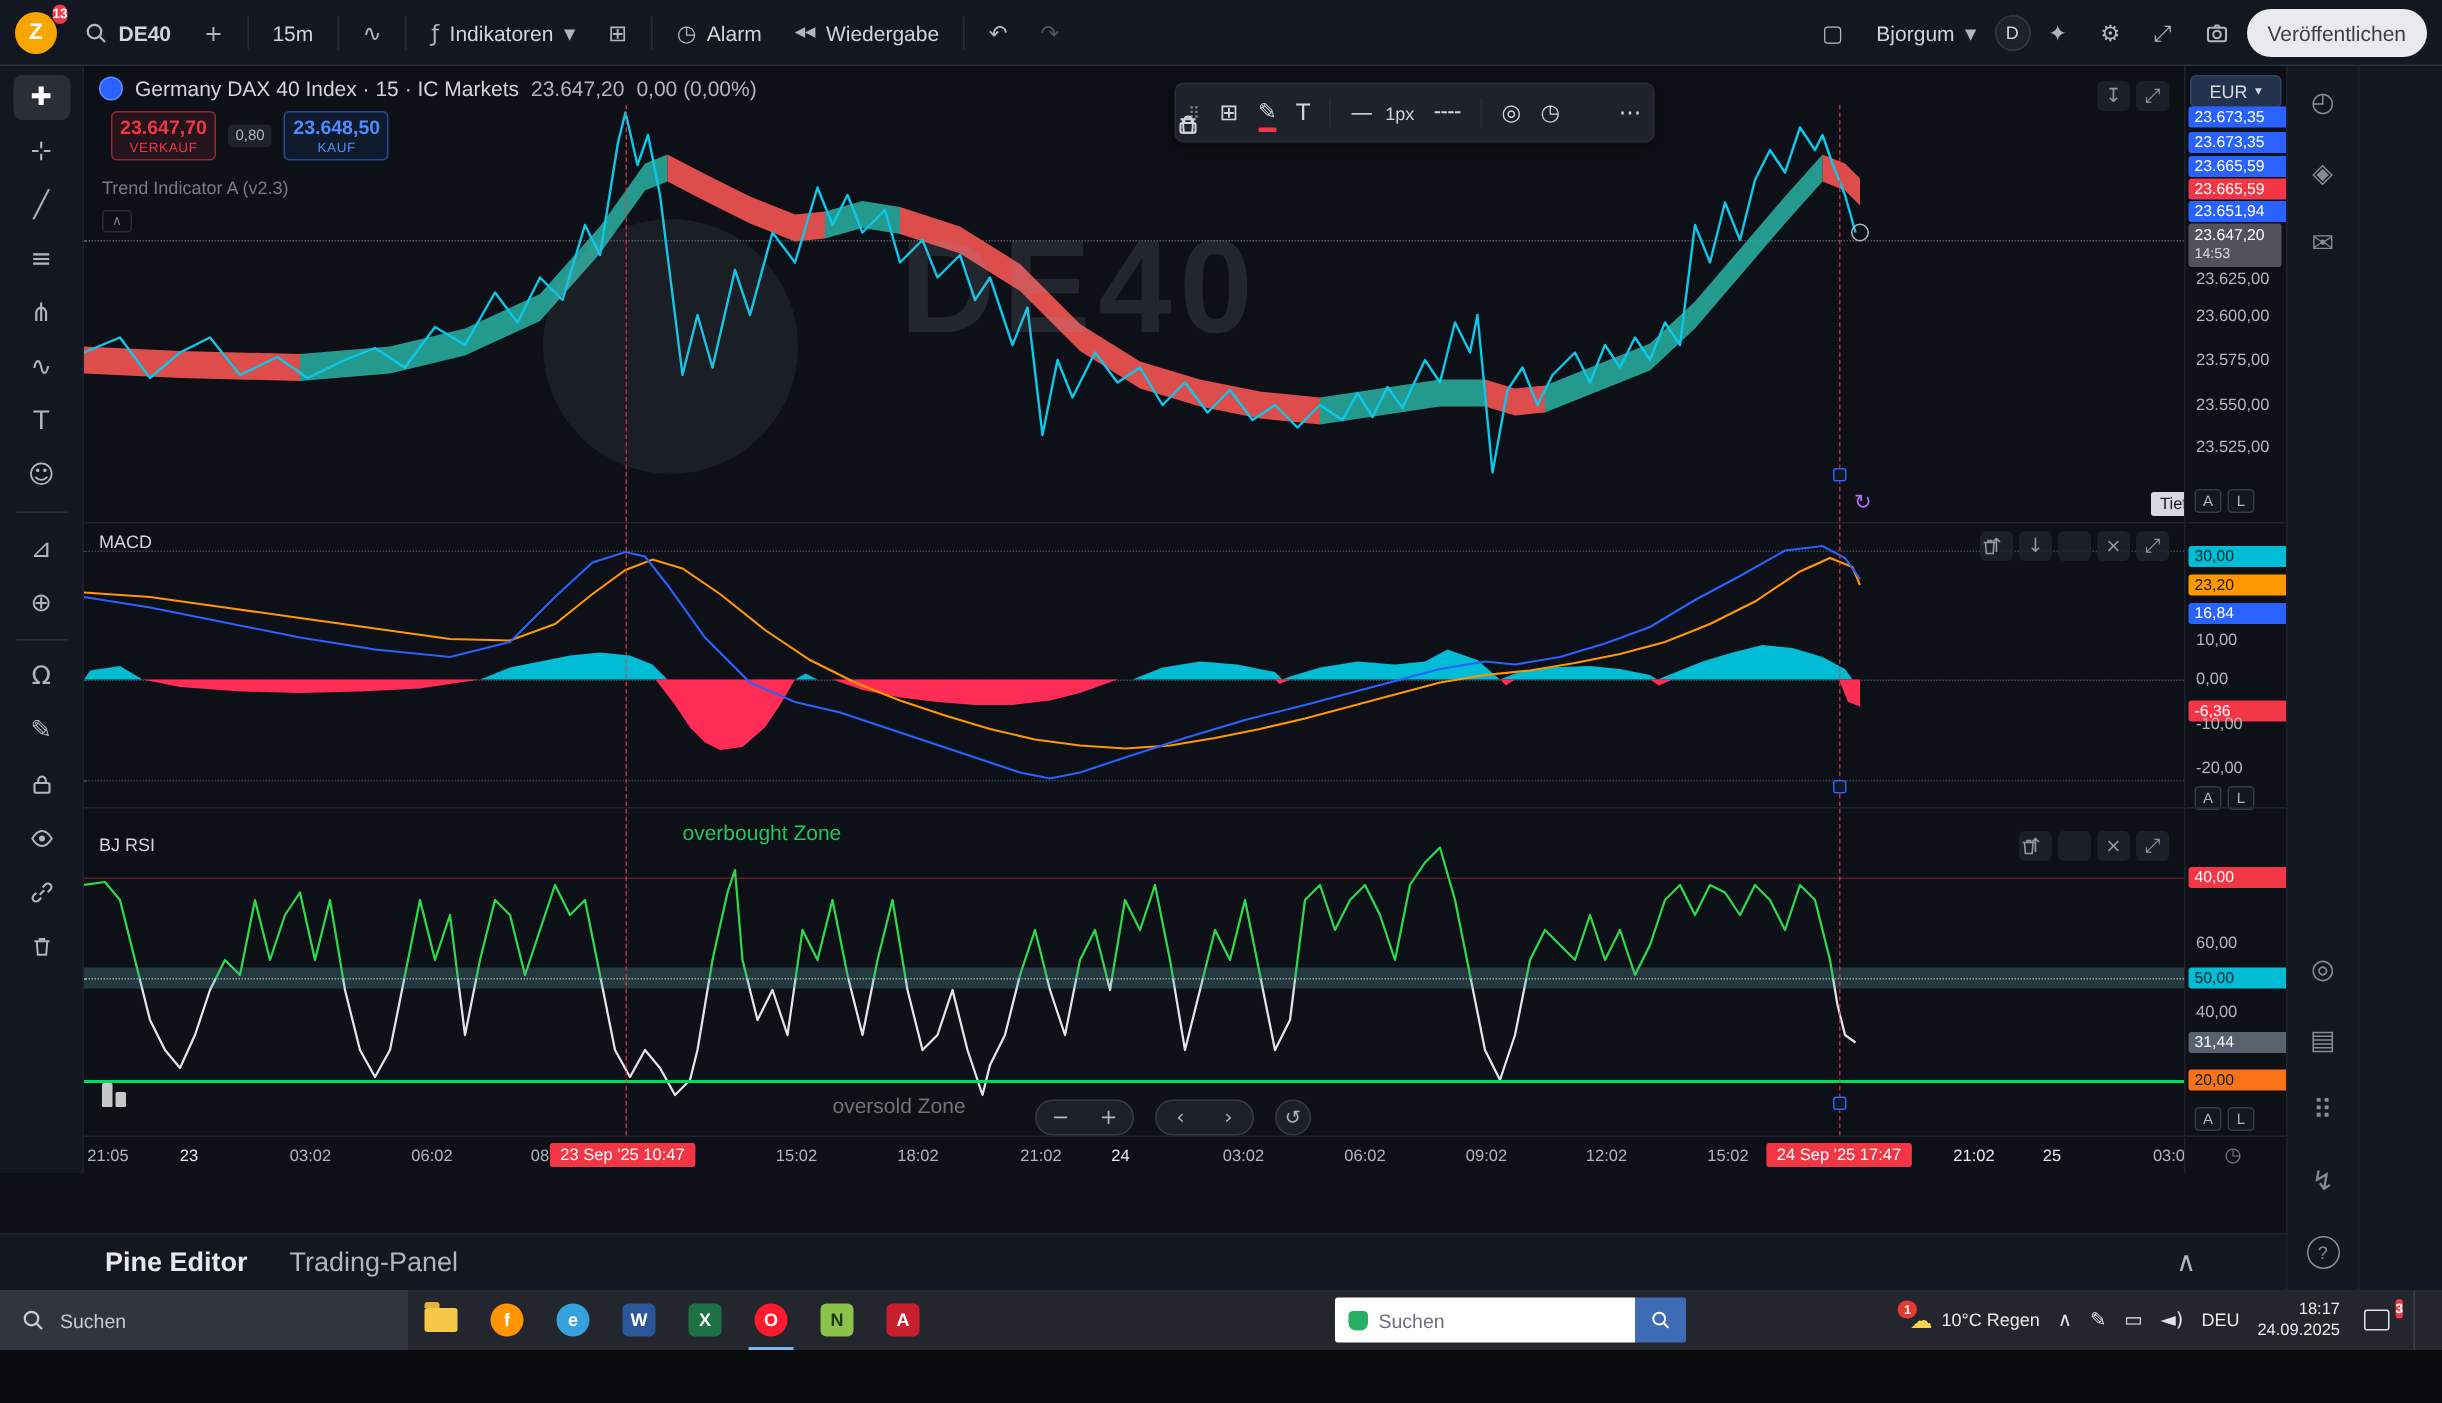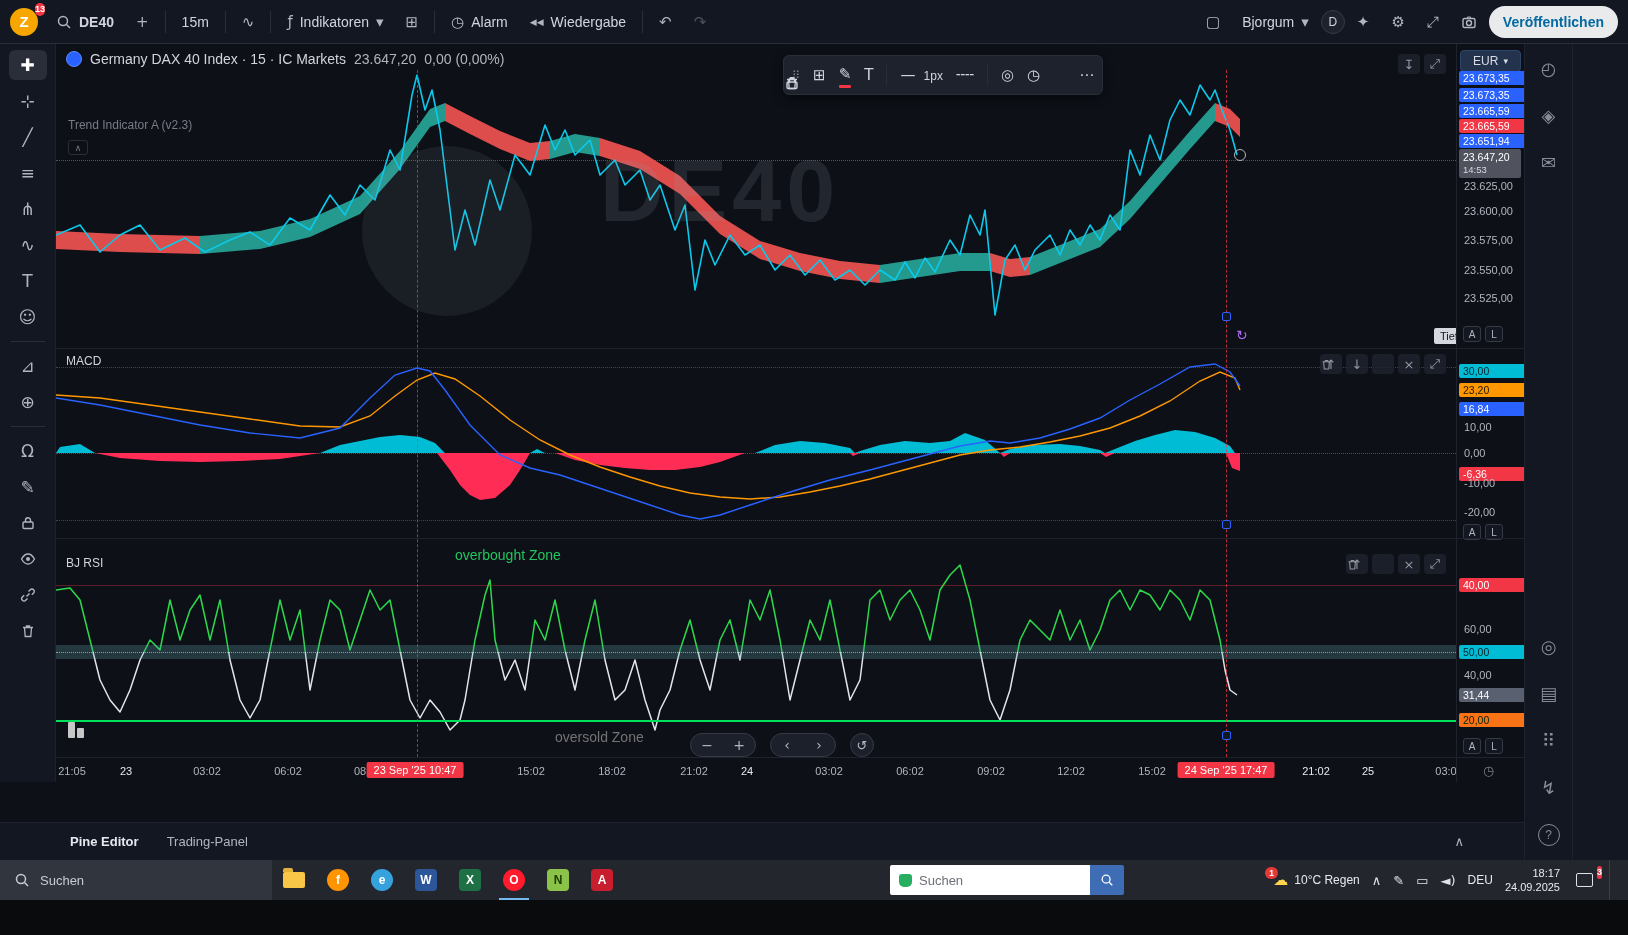--- a/index.html
+++ b/index.html
@@ -8,21 +8,21 @@
   .gl{font-family:"DejaVu Sans",sans-serif}
   .ic{width:16px;height:16px;display:block}
   
   .topbar{position:absolute;left:0;top:0;width:1628px;height:44px;background:#131722;border-bottom:1px solid #2a2e39;display:flex;align-items:center;padding:0 10px;gap:2px;z-index:40}
   .tb-btn{display:flex;align-items:center;gap:7px;padding:0 10px;height:32px;border-radius:6px;color:#d1d4dc;font-size:14px;cursor:default;white-space:nowrap}
   .tb-ic{color:#b2b5be;font-size:15px}
   .sep{width:1px;height:22px;background:#2a2e39;margin:0 4px}
   .avatar{width:28px;height:28px;border-radius:50%;background:#f7a600;color:#fff;font-weight:bold;font-size:15px;display:flex;align-items:center;justify-content:center;position:relative;margin-right:6px}
   .nbadge{position:absolute;top:-5px;right:-7px;background:#f23645;color:#fff;font-size:9px;line-height:1;border-radius:8px;padding:2px 0;font-weight:bold}
   .spacer{flex:1}
-  .publish{background:#e9eaec;color:#0369a1;font-weight:bold;border-radius:17px;padding:8px 14px;font-size:14px}
+  .publish{background:#e9eaec;color:#404040;font-weight:normal;border-radius:17px;padding:8px 14px;font-size:14px}
   .circle-d{width:24px;height:24px;border-radius:50%;background:#1e222d;border:1px solid #363a45;display:flex;align-items:center;justify-content:center;font-size:12px;color:#d1d4dc}
   .dim{color:#50535e}
   
   .left-rail{position:absolute;left:0;top:44px;width:56px;height:738px;background:#131722;border-right:1px solid #1e222d;display:flex;flex-direction:column;align-items:center;padding-top:6px;gap:6px;z-index:30}
   .tool{width:38px;height:30px;display:flex;align-items:center;justify-content:center;color:#b2b5be;font-size:17px;border-radius:6px}
   .tool.sel{background:#2a2e39;color:#fff}
   .rail-sep{width:34px;height:1px;background:#2a2e39;margin:3px 0}
   
   .chart{position:absolute;left:56px;top:44px;width:1400px;height:738px;background:#0d1017;z-index:10}
   .chart svg{position:absolute;left:0}
@@ -95,21 +95,21 @@
   .sc-hr{position:absolute;left:0;width:68px;height:1px;background:#1e222d}
   .axis-clock{position:absolute;top:719px;left:26px;color:#787b86;font-size:13px}
   
   .right-rail{position:absolute;left:1524px;top:44px;width:48px;height:816px;background:#131722;border-left:1px solid #1e222d;display:flex;flex-direction:column;align-items:center;padding:14px 0;gap:26px;z-index:30;color:#868b98;font-size:18px}
   .rr-spacer{flex:1}
   .helpc{width:22px;height:22px;border:1.5px solid #868b98;border-radius:50%;display:flex;align-items:center;justify-content:center;font-size:12px}
   .blank-col{position:absolute;left:1572px;top:44px;width:56px;height:816px;background:#131722;border-left:1px solid #1e222d;z-index:29}
   
   .range-row{position:absolute;left:0;top:782px;width:1524px;height:40px;background:#131722;border-top:1px solid #1e222d;display:flex;align-items:center;padding:0 16px 0 70px;gap:20px;font-size:12px;color:#b2b5be;z-index:25}
   .range-row .rsep{width:1px;height:18px;background:#2a2e39}
-  .tabs-row{position:absolute;left:0;top:822px;width:1524px;height:38px;background:#131722;border-top:1px solid #1e222d;display:flex;align-items:center;padding:0 60px 0 70px;gap:28px;font-size:13px;z-index:25}
+  .tabs-row{position:absolute;left:0;top:822px;width:1524px;height:38px;background:#131722;border-top:1px solid #1e222d;display:flex;align-items:center;padding:0 60px 0 70px;gap:28px;font-size:18px;z-index:25}
   .tabs-row .t1{color:#e6e8ee;font-weight:bold}
   .tabs-row .t2{color:#b2b5be}
   .tabs-row .collapse{margin-left:auto;color:#b2b5be}
   
   .taskbar{position:absolute;left:0;top:860px;width:1628px;height:40px;background:#23262c;display:flex;align-items:center;z-index:50}
   .win-search{width:272px;height:100%;background:#31353d;display:flex;align-items:center;gap:10px;padding:0 14px;color:#c8cbd2;font-size:13px}
   .tb-apps{display:flex;height:100%}
   .tb-app{width:44px;height:100%;display:flex;align-items:center;justify-content:center;position:relative}
   .tb-app.active::after{content:"";position:absolute;bottom:0;left:7px;right:7px;height:2px;background:#76b9ed}
   .appglyph{width:22px;height:22px;border-radius:4px;display:flex;align-items:center;justify-content:center;color:#fff;font-weight:bold;font-size:12px}
@@ -333,20 +333,31 @@
     <div class="cursor-ring"></div>
     <div class="rotate-hd gl">↻</div>
     <div class="tief">Tief</div>
 
     <div class="legend">
       <span class="sym-logo"></span>
       <span>Germany DAX 40 Index · 15 · IC Markets</span>
       <span class="vals">23.647,20</span>
       <span class="vals">0,00 (0,00%)</span>
     </div>
+    <div class="orderrow">
+      <div class="obox sellbox">
+        <div class="p">23.647,70</div>
+        <div class="l">VERKAUF</div>
+      </div>
+      <span class="spread">0,80</span>
+      <div class="obox buybox">
+        <div class="p">23.648,50</div>
+        <div class="l">KAUF</div>
+      </div>
+    </div>
     <div class="trendlabel">Trend Indicator A (v2.3)</div>
     <div class="caretbox gl">∧</div>
 
     <div class="float-tb">
       <span class="gl" style="color:#787b86;font-size:11px">⠿</span>
       <span class="gl">⊞</span>
       <span class="pencil-wrap">
         <span class="gl">✎</span>
         <span class="color-bar"></span>
       </span>

